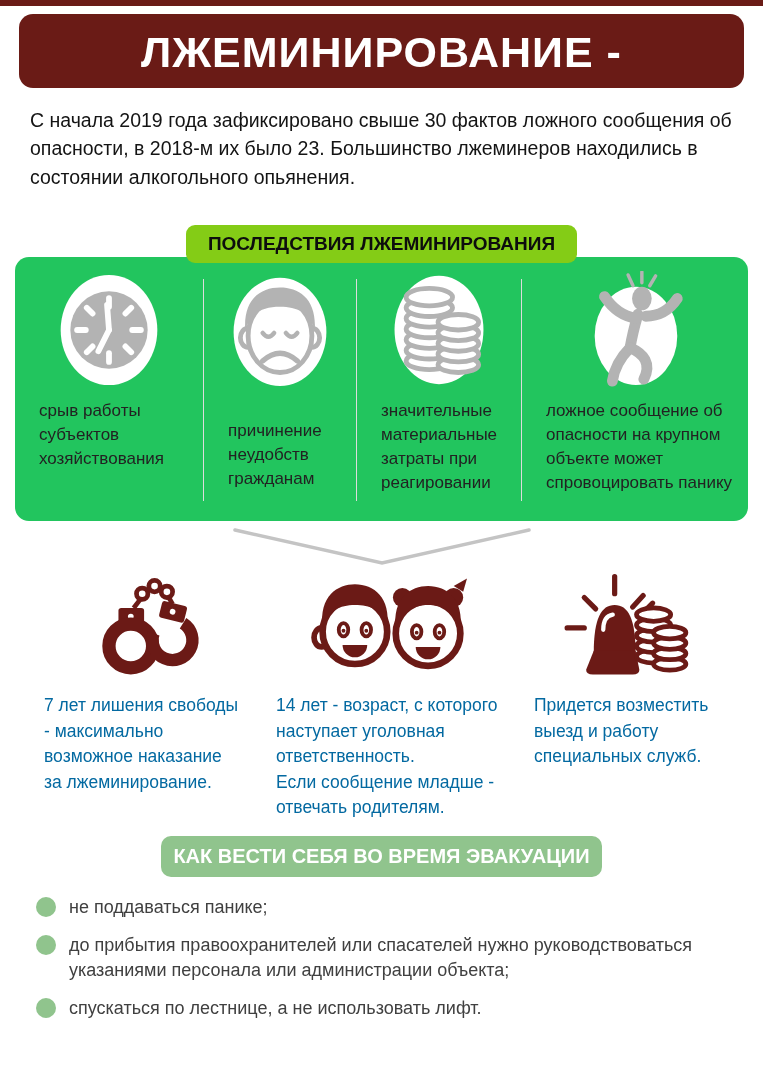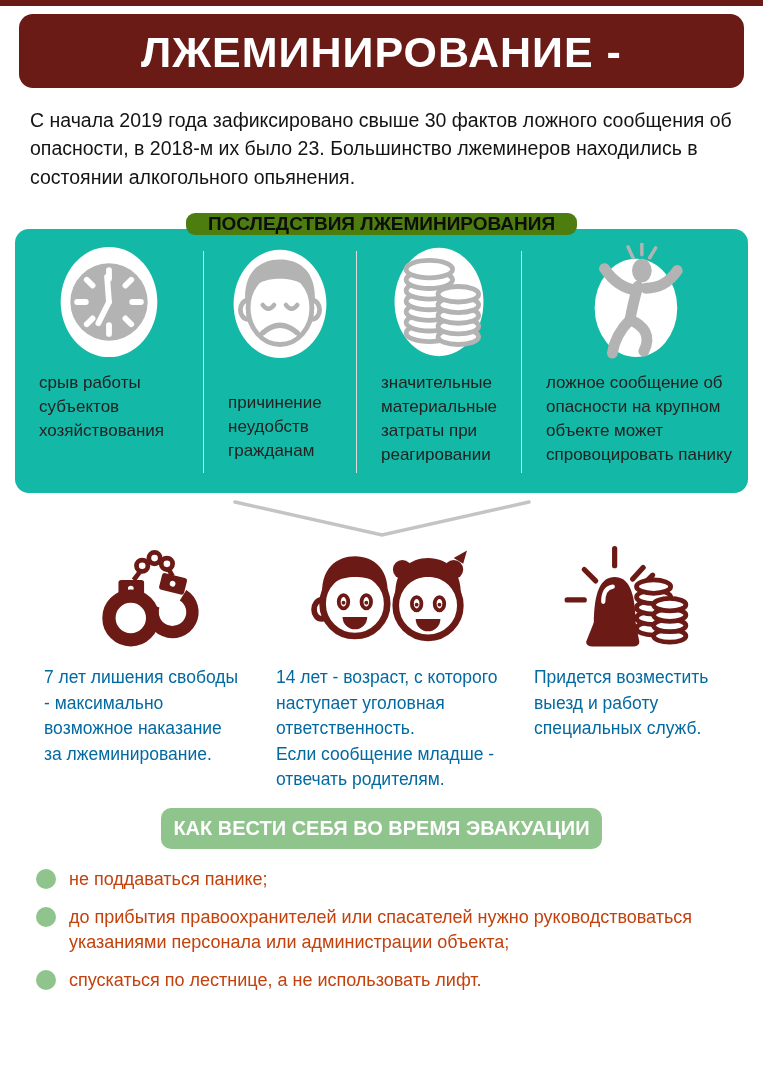--- a/index.html
+++ b/index.html
@@ -4,36 +4,36 @@
 <style>
   html,body{margin:0;padding:0;}
   body{font-family:"Liberation Sans", sans-serif; background:#fff;}
   .page{position:relative;width:763px;height:1080px;overflow:hidden;background:#fff;margin:0 auto;}
   .top-strip{height:6px;background:#6a1b16;width:100%;}
   .header-box{margin:8px 19px 0;background:#6a1b16;border-radius:14px;color:#fff;text-align:center;padding:14px 8px 12px;}
   .h1{font-size:43px;font-weight:700;line-height:1.12;letter-spacing:1px;}
   .h2{font-size:38px;font-weight:400;line-height:1.18;letter-spacing:.5px;}
   .intro{margin:18px 30px 0;font-size:19.5px;line-height:1.45;color:#141414;}
   .badge{display:block;width:max-content;margin:0 auto;font-weight:700;border-radius:9px;}
-  .badge-gray{margin-top:22px;background:#4d7c0f;color:#0d0d0d;font-size:19px;padding:0 22px;position:relative;z-index:1;}
+  .badge-gray{margin-top:34px;background:#84cc16;color:#0d0d0d;font-size:19px;padding:8px 22px;position:relative;z-index:1;}
   .badge-green{margin-top:16px;background:#90c48d;color:#fff;font-size:20px;padding:9px 12px;border-radius:10px;}
-  .panel{margin:-6px 15px 0;background:#14b8a6;border-radius:14px;padding-top:12px;}
+  .panel{margin:-6px 15px 0;background:#22c55e;border-radius:14px;padding-top:12px;}
   .cols{display:flex;align-items:stretch;}
   .col{display:flex;flex-direction:column;}
   .c1{width:188px;} .c2{width:152px;gap:20px;} .c3{width:164px;} .c4{width:224px;}
   .vdiv{width:1px;background:#dcdcdc;margin:10px 0 20px;}
   .icon-wrap{height:122px;display:flex;align-items:center;justify-content:center;}
   .col-text{padding:8px 10px 26px 24px;font-size:17px;line-height:1.42;color:#222;}
   .chevron{display:block;margin:6px auto 0;}
   .resp{display:flex;margin:0 30px 0;}
   .r1{width:232px;} .r2{width:258px;} .r3{width:213px;}
   .icon-wrap2{height:118px;display:flex;align-items:center;justify-content:center;}
   .resp-text{padding:8px 18px 0 14px;font-size:17.5px;line-height:1.45;color:#0369a1;}
   .bullets{list-style:none;margin:18px 36px 0;padding:0;}
-  .bullets li{display:flex;align-items:flex-start;gap:13px;margin-bottom:13px;font-size:18px;line-height:1.38;color:#c2410c;}
+  .bullets li{display:flex;align-items:flex-start;gap:13px;margin-bottom:13px;font-size:18px;line-height:1.38;color:#404040;}
   .dot{width:20px;height:20px;border-radius:50%;background:#90c48d;flex:none;margin-top:2px;}
 </style>
 </head>
 <body>
 
 <div class="page">
 
   <div class="top-strip"></div>
 
   <header class="header-box">

